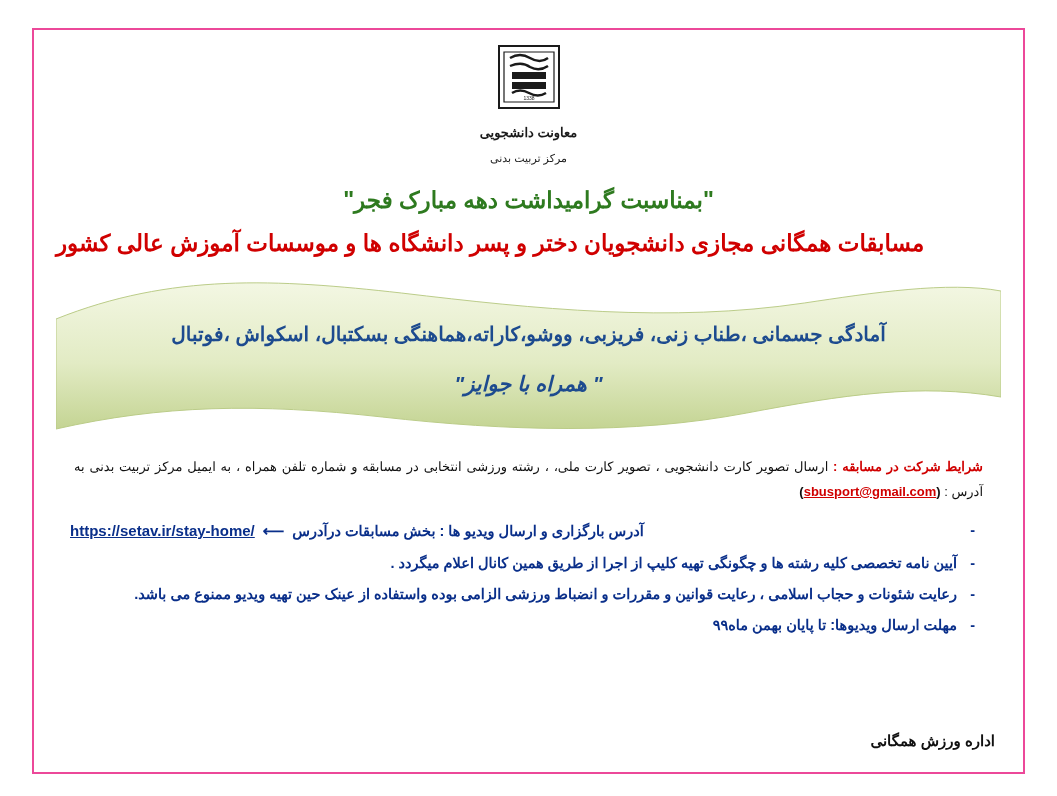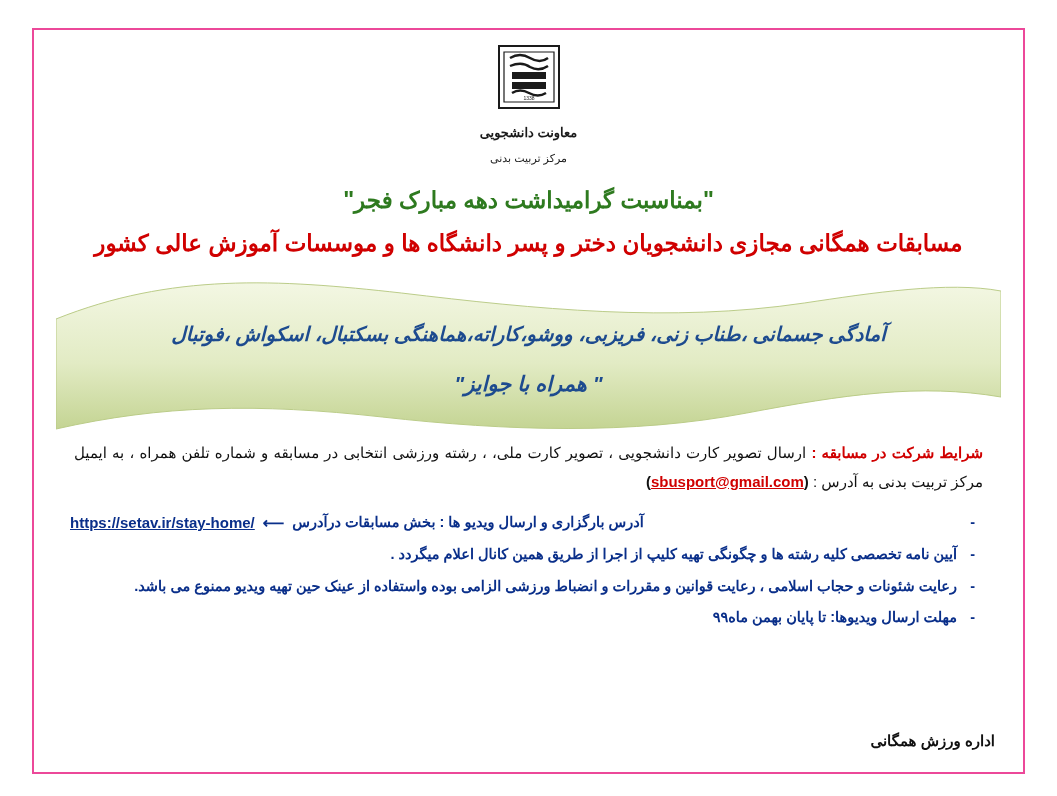--- a/index.html
+++ b/index.html
@@ -66,21 +66,21 @@
   
   .title-green {
     text-align: center;
     color: #2e7a1f;
     font-weight: bold;
     font-size: 23px;
     margin-top: 22px;
     letter-spacing: 0px;
   }
   .title-red {
-    text-align: center;
+    text-align: left;
     color: #d00000;
     font-weight: bold;
     font-size: 23px;
     margin-top: 16px;
   }
 
   
   .banner-wrap {
     position: relative;
     margin-top: 22px;
@@ -102,35 +102,34 @@
     display: flex;
     flex-direction: column;
     justify-content: center;
     align-items: center;
     gap: 26px;
   }
   .banner-line1 {
     color: #1d4b8f;
     font-weight: bold;
     font-size: 20px;
-    font-style: italic;
     text-align: left;
   }
   .banner-line2 {
     color: #1d4b8f;
     font-weight: bold;
     font-size: 21px;
     font-style: italic;
     text-align: center;
   }
 
   
   .conditions {
-    margin-top: 0;
-    font-size: 15px;
+    margin-top: 16px;
+    font-size: 13px;
     color: #111111;
     line-height: 1.9;
     text-align: justify;
     padding: 0 18px;
   }
   .conditions .lead {
     color: #d00000;
     font-weight: bold;
   }
   .conditions .email {

